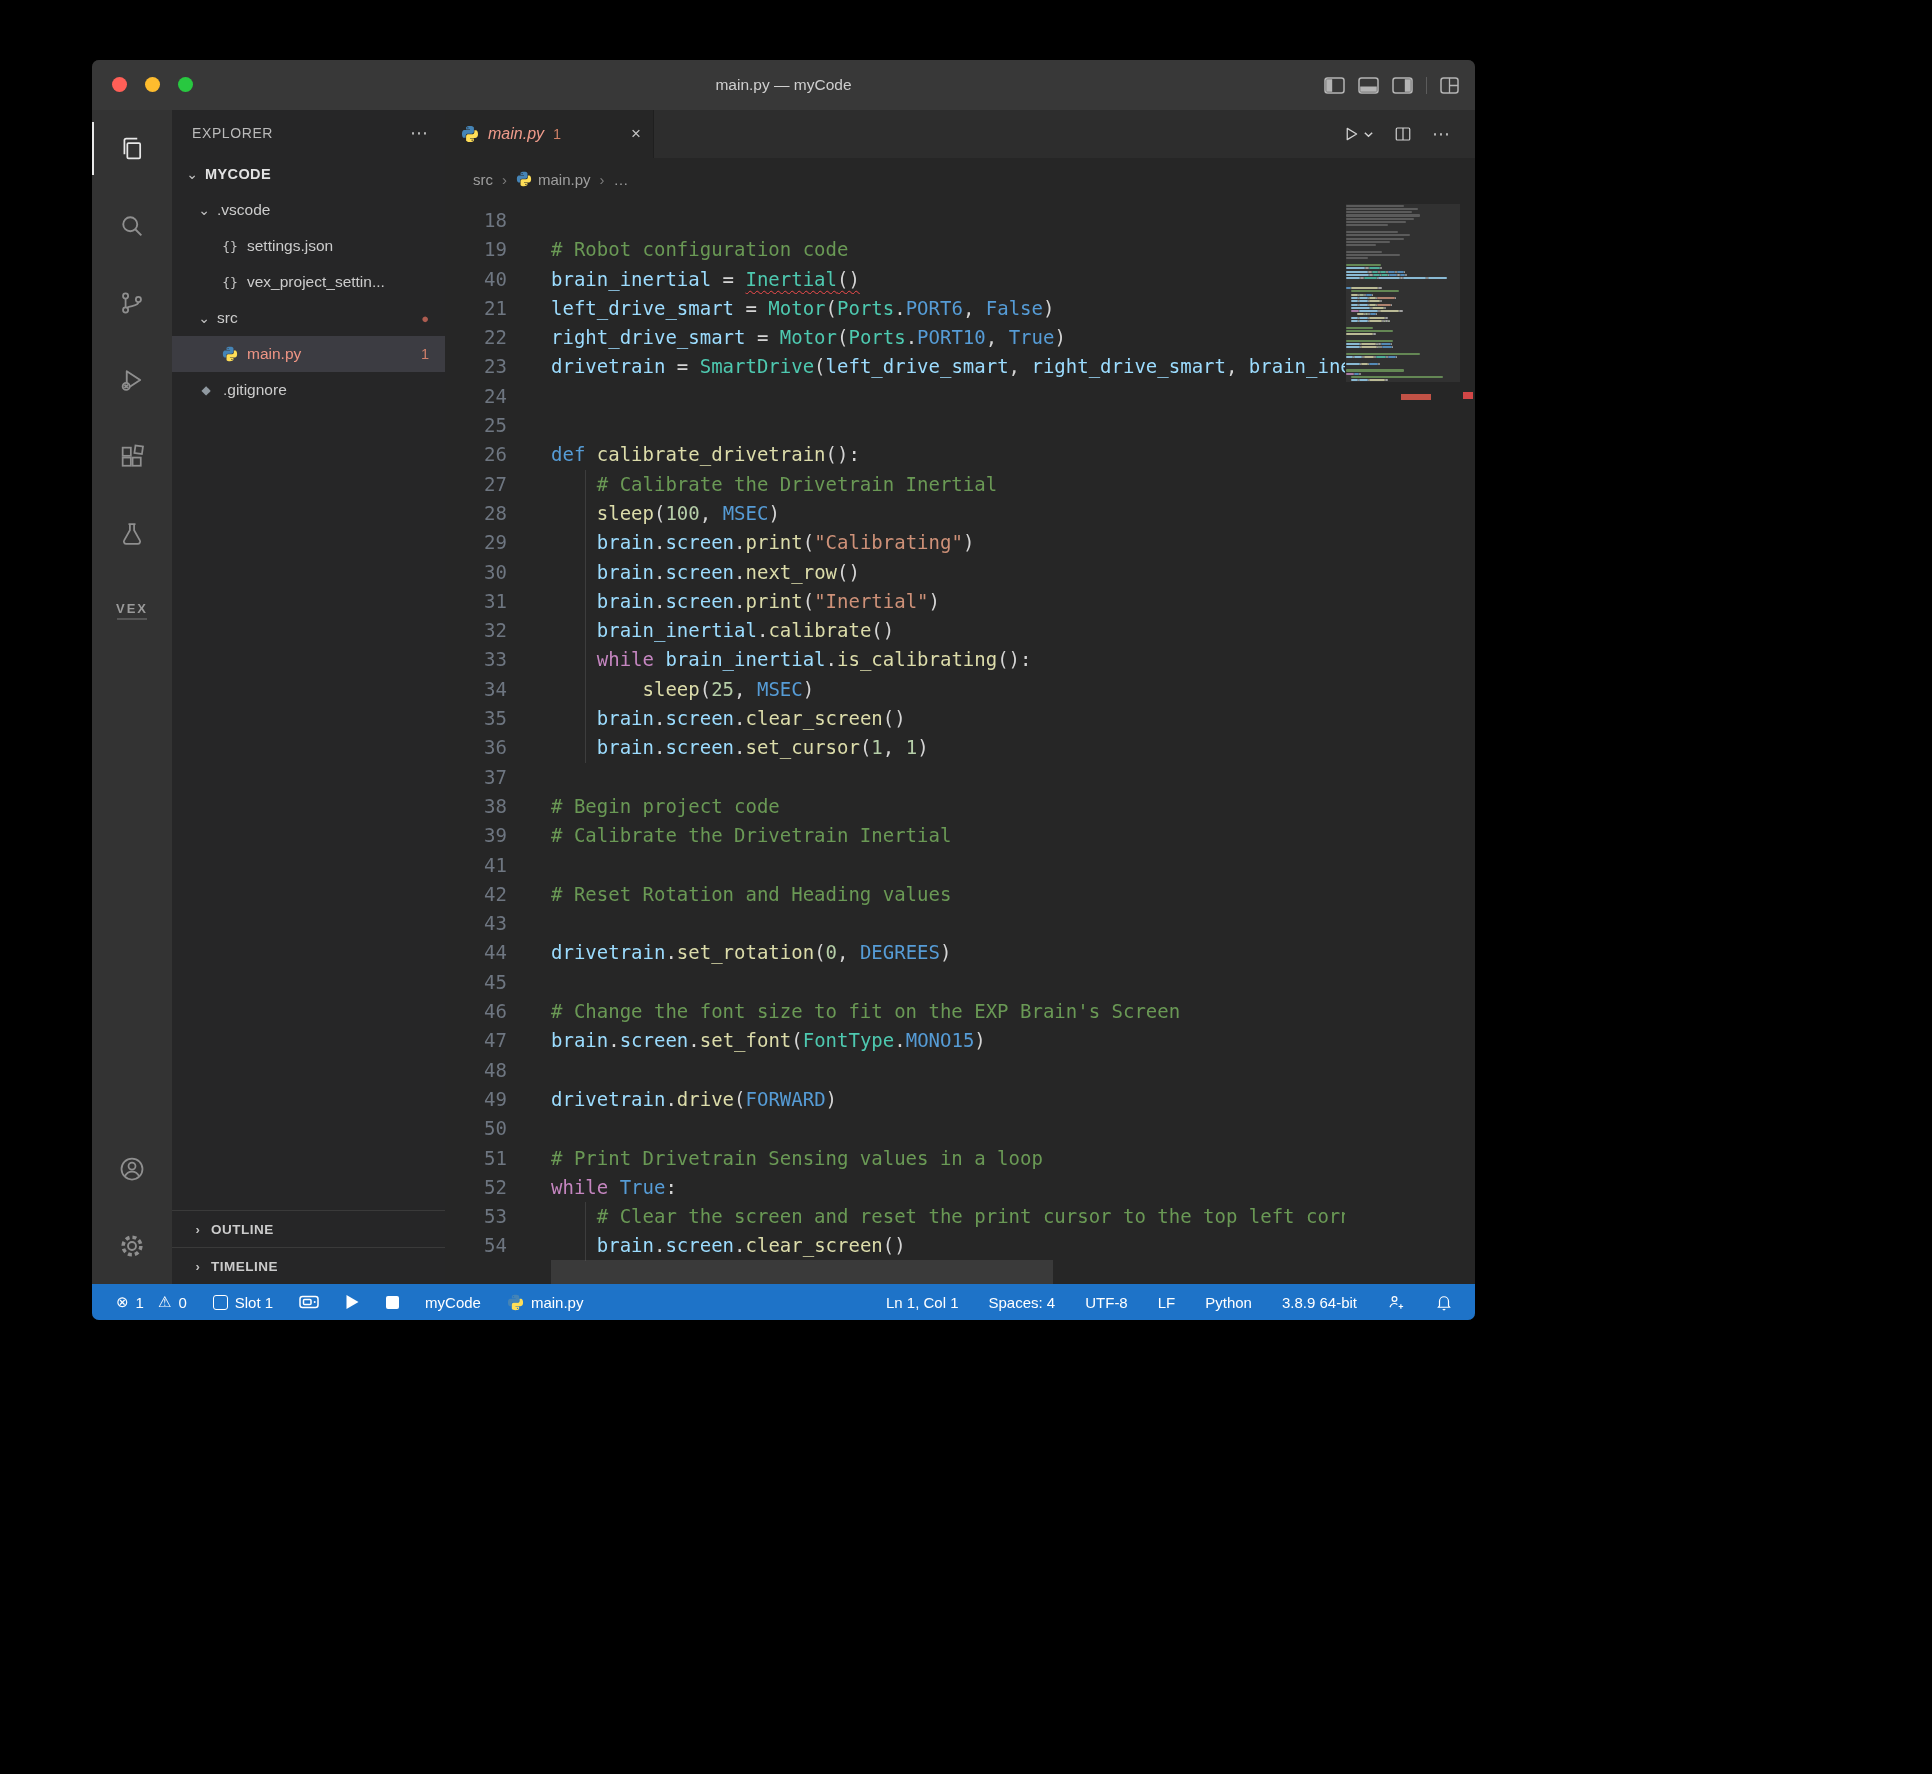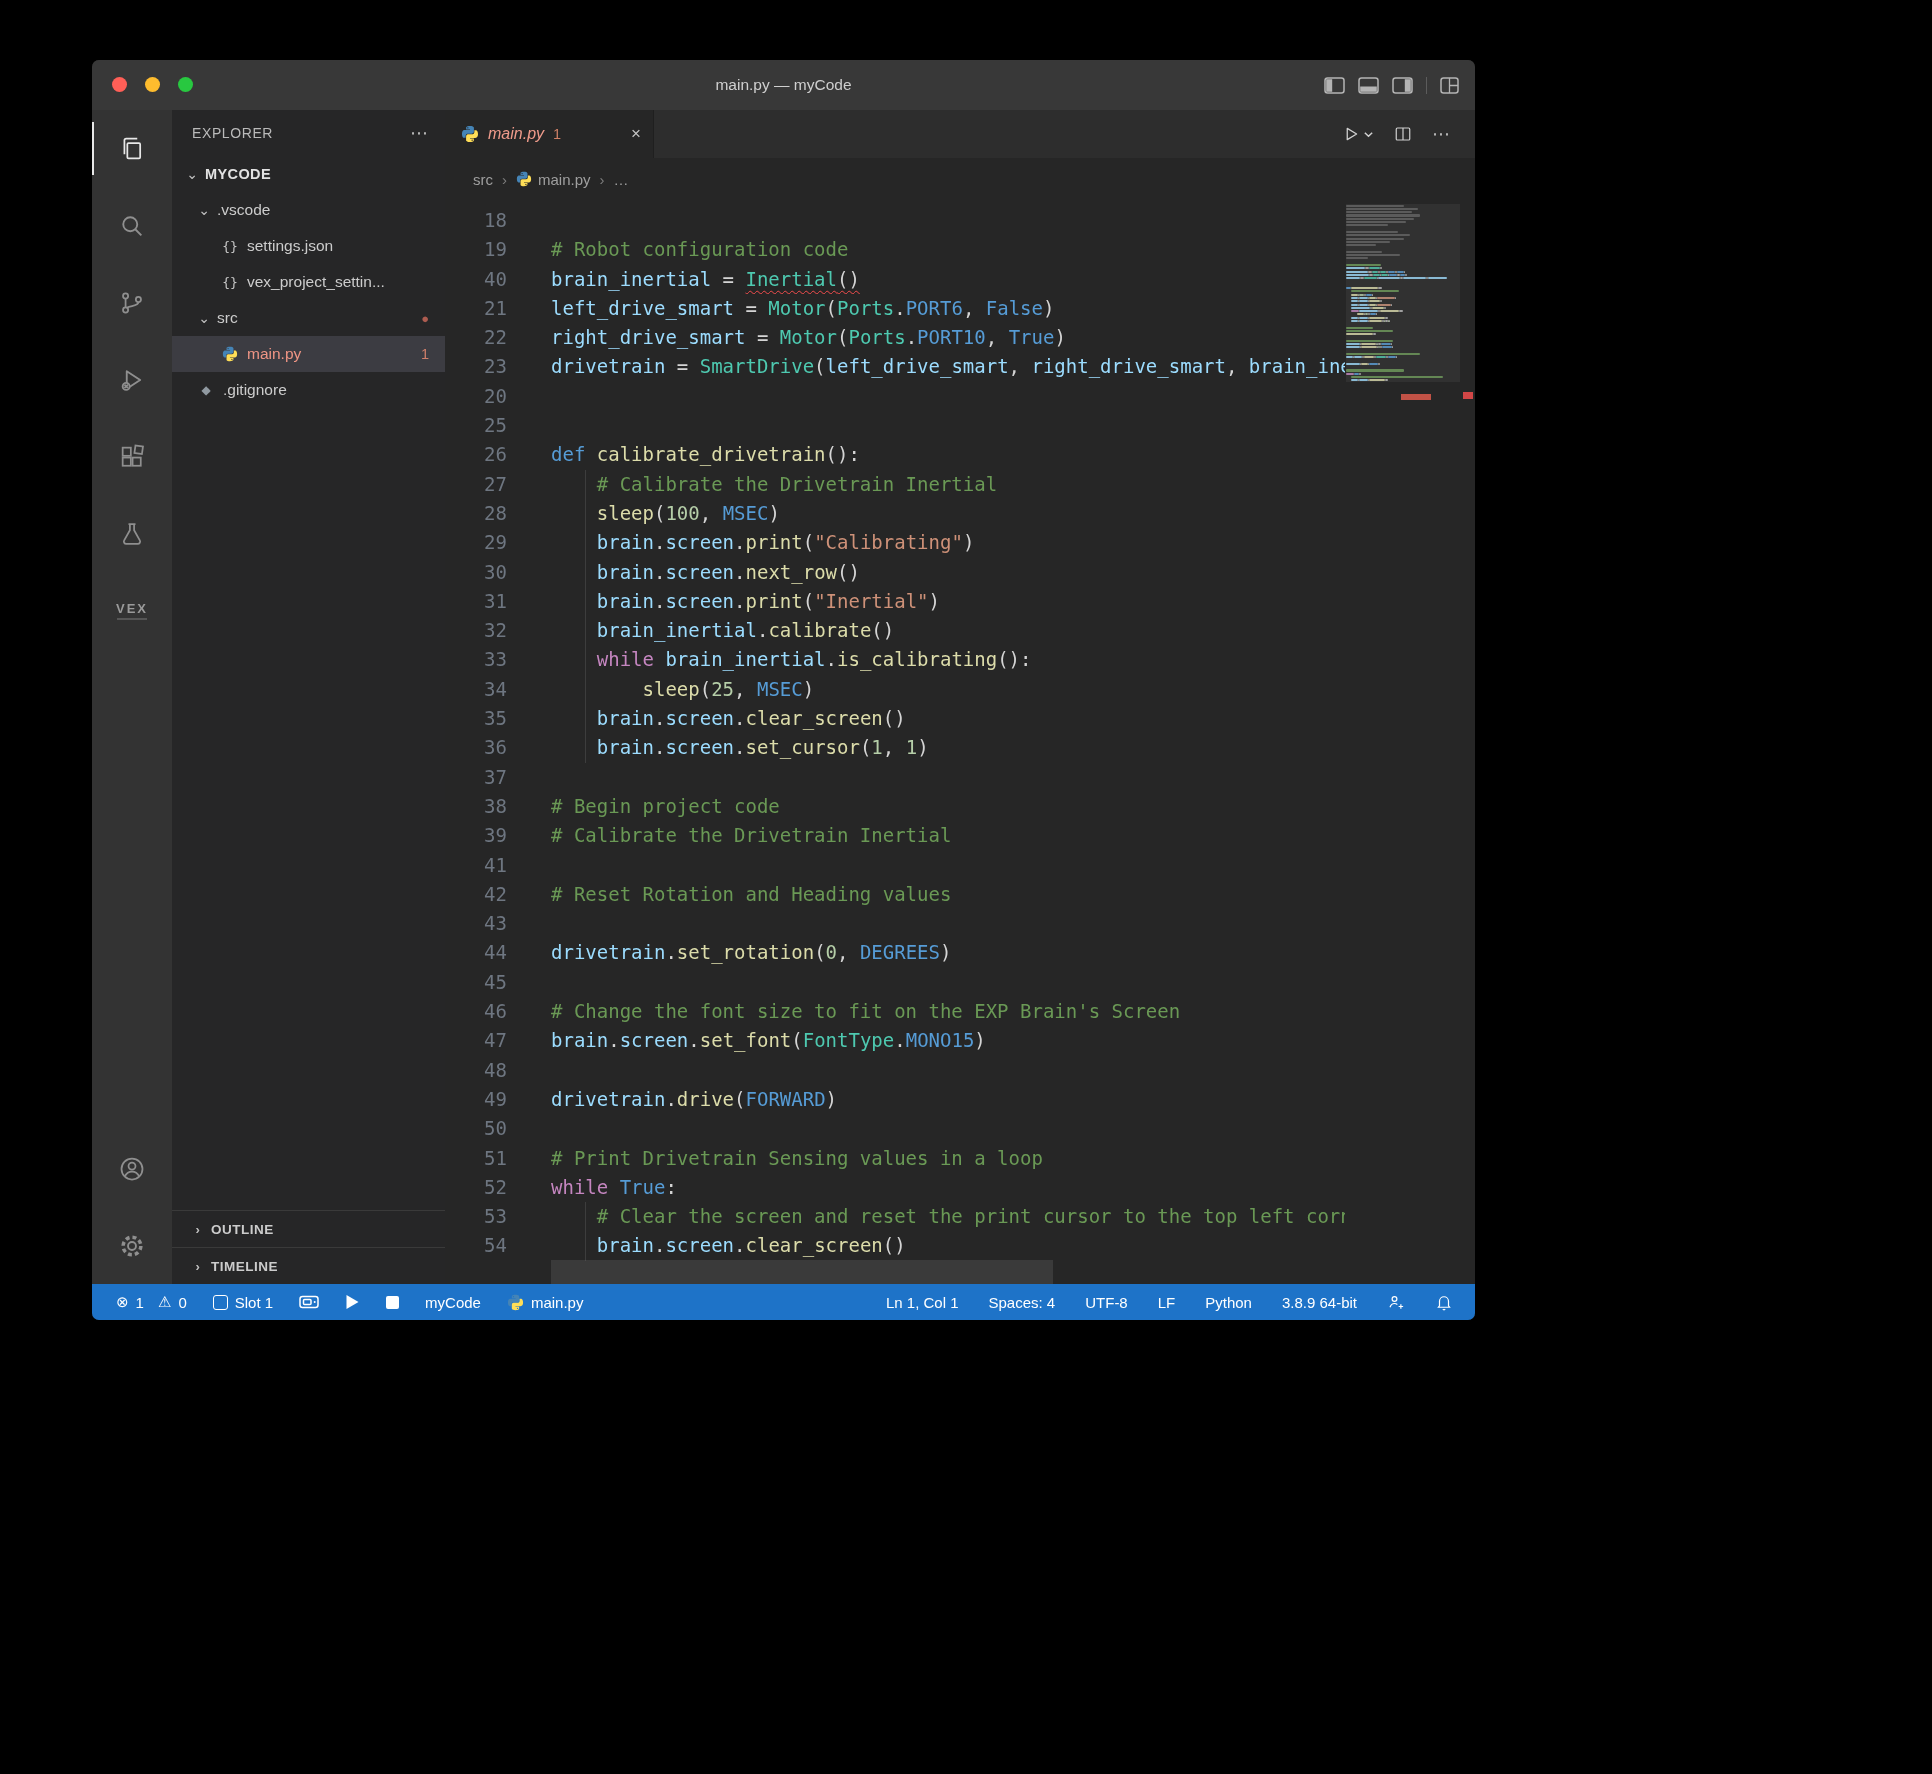--- a/index.html
+++ b/index.html
@@ -318,21 +318,21 @@
           </span>
         </div>
       <div class="code-area">
         <div class="codelines" id="codelines">
             <div class="line"><span class="ln">18</span><span class="lc"></span></div>
             <div class="line"><span class="ln">19</span><span class="lc"><span class="c"># Robot configuration code</span></span></div>
             <div class="line"><span class="ln">40</span><span class="lc"><span class="v">brain_inertial</span><span class="p"> = </span><span class="t e">Inertial</span><span class="p e">()</span></span></div>
             <div class="line"><span class="ln">21</span><span class="lc"><span class="v">left_drive_smart</span><span class="p"> = </span><span class="t">Motor</span><span class="p">(</span><span class="t">Ports</span><span class="p">.</span><span class="k">PORT6</span><span class="p">, </span><span class="k">False</span><span class="p">)</span></span></div>
             <div class="line"><span class="ln">22</span><span class="lc"><span class="v">right_drive_smart</span><span class="p"> = </span><span class="t">Motor</span><span class="p">(</span><span class="t">Ports</span><span class="p">.</span><span class="k">PORT10</span><span class="p">, </span><span class="k">True</span><span class="p">)</span></span></div>
             <div class="line"><span class="ln">23</span><span class="lc"><span class="v">drivetrain</span><span class="p"> = </span><span class="t">SmartDrive</span><span class="p">(</span><span class="v">left_drive_smart</span><span class="p">, </span><span class="v">right_drive_smart</span><span class="p">, </span><span class="v">brain_inertial</span></span></div>
-            <div class="line"><span class="ln">20</span><span class="lc"></span></div>
+            <div class="line"><span class="ln">24</span><span class="lc"></span></div>
             <div class="line"><span class="ln">25</span><span class="lc"></span></div>
             <div class="line"><span class="ln">26</span><span class="lc"><span class="k">def </span><span class="f">calibrate_drivetrain</span><span class="p">():</span></span></div>
             <div class="line g"><span class="ln">27</span><span class="lc"><span class="p">    </span><span class="c"># Calibrate the Drivetrain Inertial</span></span></div>
             <div class="line g"><span class="ln">28</span><span class="lc"><span class="p">    </span><span class="f">sleep</span><span class="p">(</span><span class="n">100</span><span class="p">, </span><span class="k">MSEC</span><span class="p">)</span></span></div>
             <div class="line g"><span class="ln">29</span><span class="lc"><span class="p">    </span><span class="v">brain</span><span class="p">.</span><span class="v">screen</span><span class="p">.</span><span class="f">print</span><span class="p">(</span><span class="s">"Calibrating"</span><span class="p">)</span></span></div>
             <div class="line g"><span class="ln">30</span><span class="lc"><span class="p">    </span><span class="v">brain</span><span class="p">.</span><span class="v">screen</span><span class="p">.</span><span class="f">next_row</span><span class="p">()</span></span></div>
             <div class="line g"><span class="ln">31</span><span class="lc"><span class="p">    </span><span class="v">brain</span><span class="p">.</span><span class="v">screen</span><span class="p">.</span><span class="f">print</span><span class="p">(</span><span class="s">"Inertial"</span><span class="p">)</span></span></div>
             <div class="line g"><span class="ln">32</span><span class="lc"><span class="p">    </span><span class="v">brain_inertial</span><span class="p">.</span><span class="f">calibrate</span><span class="p">()</span></span></div>
             <div class="line g"><span class="ln">33</span><span class="lc"><span class="p">    </span><span class="w">while </span><span class="v">brain_inertial</span><span class="p">.</span><span class="f">is_calibrating</span><span class="p">():</span></span></div>
             <div class="line g"><span class="ln">34</span><span class="lc"><span class="p">        </span><span class="f">sleep</span><span class="p">(</span><span class="n">25</span><span class="p">, </span><span class="k">MSEC</span><span class="p">)</span></span></div>

